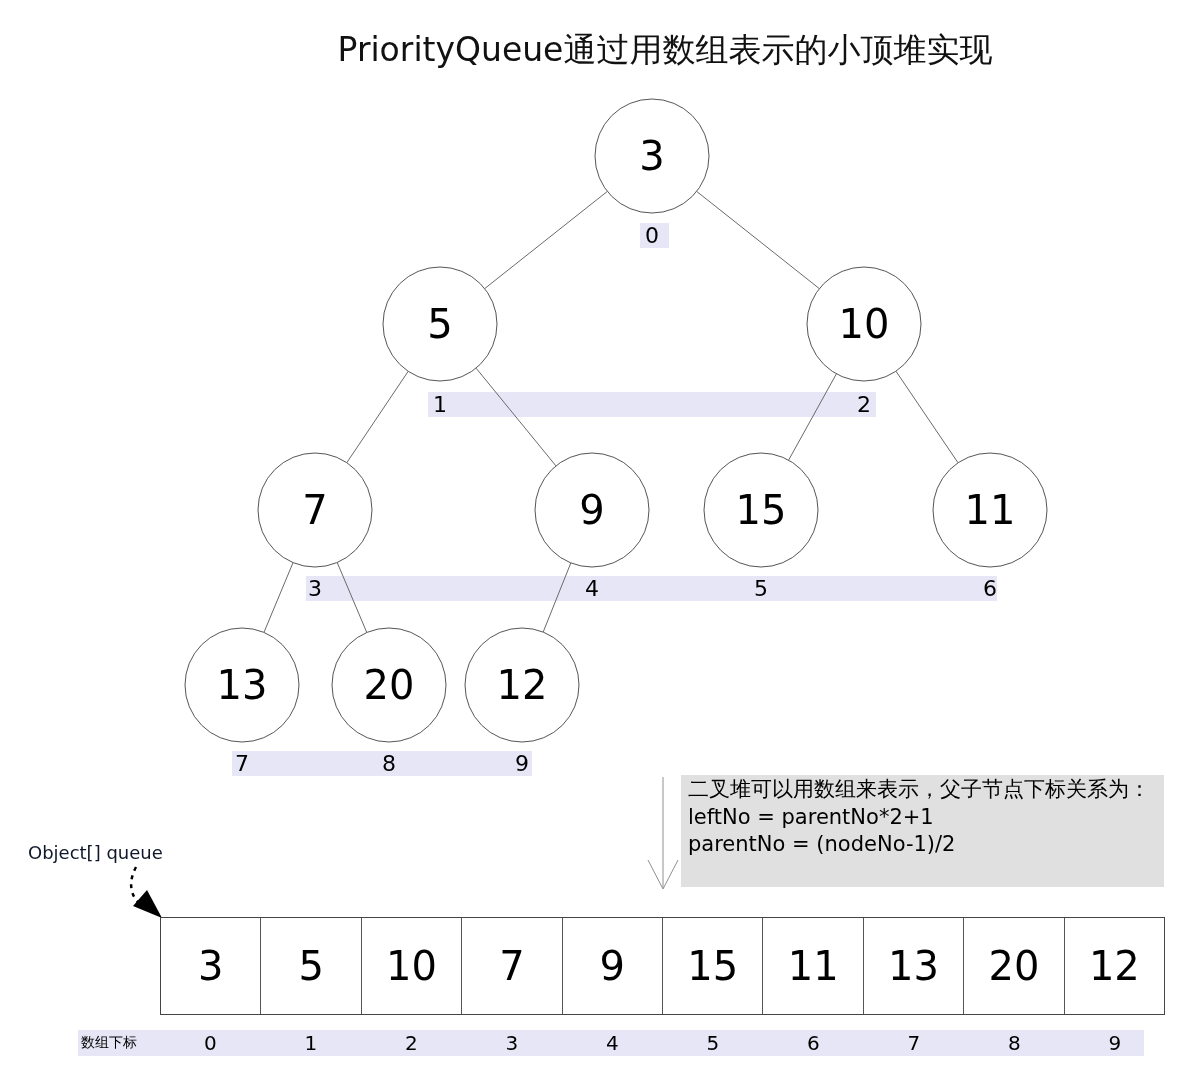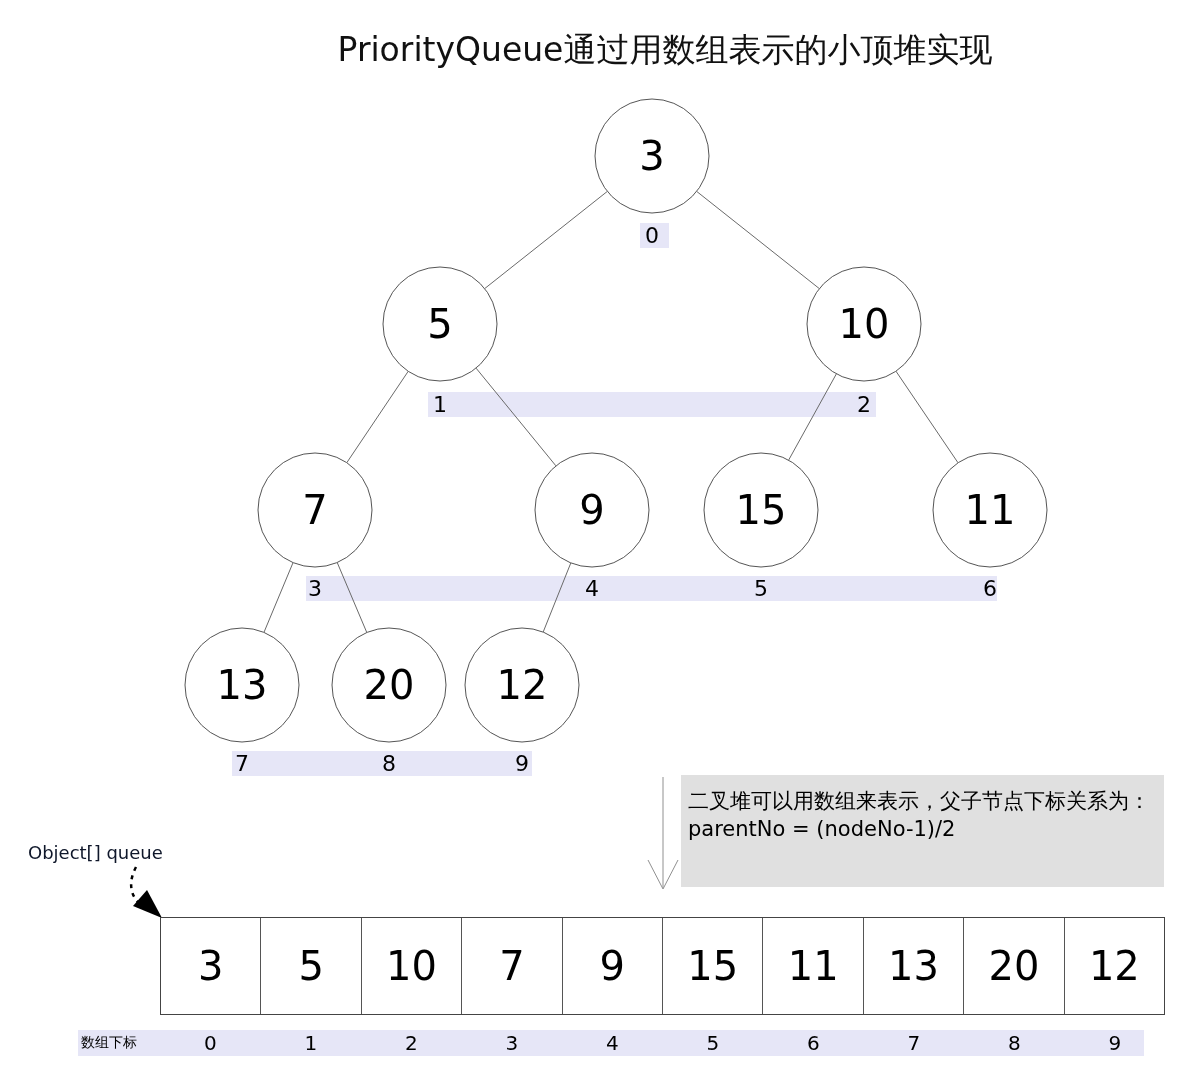--- a/index.html
+++ b/index.html
@@ -8,21 +8,21 @@
     font-family:"DejaVu Sans",sans-serif;color:#000;
   }
   #page-title{
     position:absolute;top:28px;left:665px;transform:translateX(-50%);
     font-size:33px;white-space:nowrap;color:#111;
   }
   #diagram-svg{position:absolute;top:0;left:0;}
   #annotation-box{
     position:absolute;left:681px;top:775px;width:483px;height:112px;
     background:#e0e0e0;font-size:21px;line-height:27.5px;
-    padding:13px 0 0 7px;box-sizing:border-box;white-space:nowrap;
+    padding:1px 0 0 7px;box-sizing:border-box;white-space:nowrap;
   }
   #pointer-label{
     position:absolute;left:28px;top:842px;font-size:18px;color:#0f172a;white-space:nowrap;
   }
   #heap-array{
     position:absolute;left:160px;top:917px;width:1005px;height:98px;
     display:flex;border:1px solid #444;box-sizing:border-box;background:#fff;
   }
   #heap-array .cell{
     flex:1;display:flex;align-items:center;justify-content:center;
@@ -92,20 +92,21 @@
       <circle cx="522" cy="685" r="57" fill="#ffffff" stroke="#555555" stroke-width="1"></circle>
       <text x="522" y="699" text-anchor="middle" font-size="40" fill="#000000">12</text>
       <line x1="663" y1="777" x2="663" y2="888" stroke="#909090" stroke-width="1"></line>
       <polyline points="648,860 663,889 678,860" fill="none" stroke="#909090" stroke-width="1"></polyline>
       <path d="M 136 867 C 128 882 130 896 141 905" fill="none" stroke="#000" stroke-width="2.5" stroke-dasharray="4 5"></path>
       <polygon points="162,918 133,906 147,890" fill="#000"></polygon>
     </svg>
 
   <div id="annotation-box">
     <div>二叉堆可以用数组来表示，父子节点下标关系为：</div>
+    <div>leftNo = parentNo*2+1</div>
     <div>parentNo = (nodeNo-1)/2</div>
   </div>
 
   <div id="pointer-label">Object[] queue</div>
 
   <div id="heap-array">
       <div class="cell">3</div>
       <div class="cell">5</div>
       <div class="cell">10</div>
       <div class="cell">7</div>

